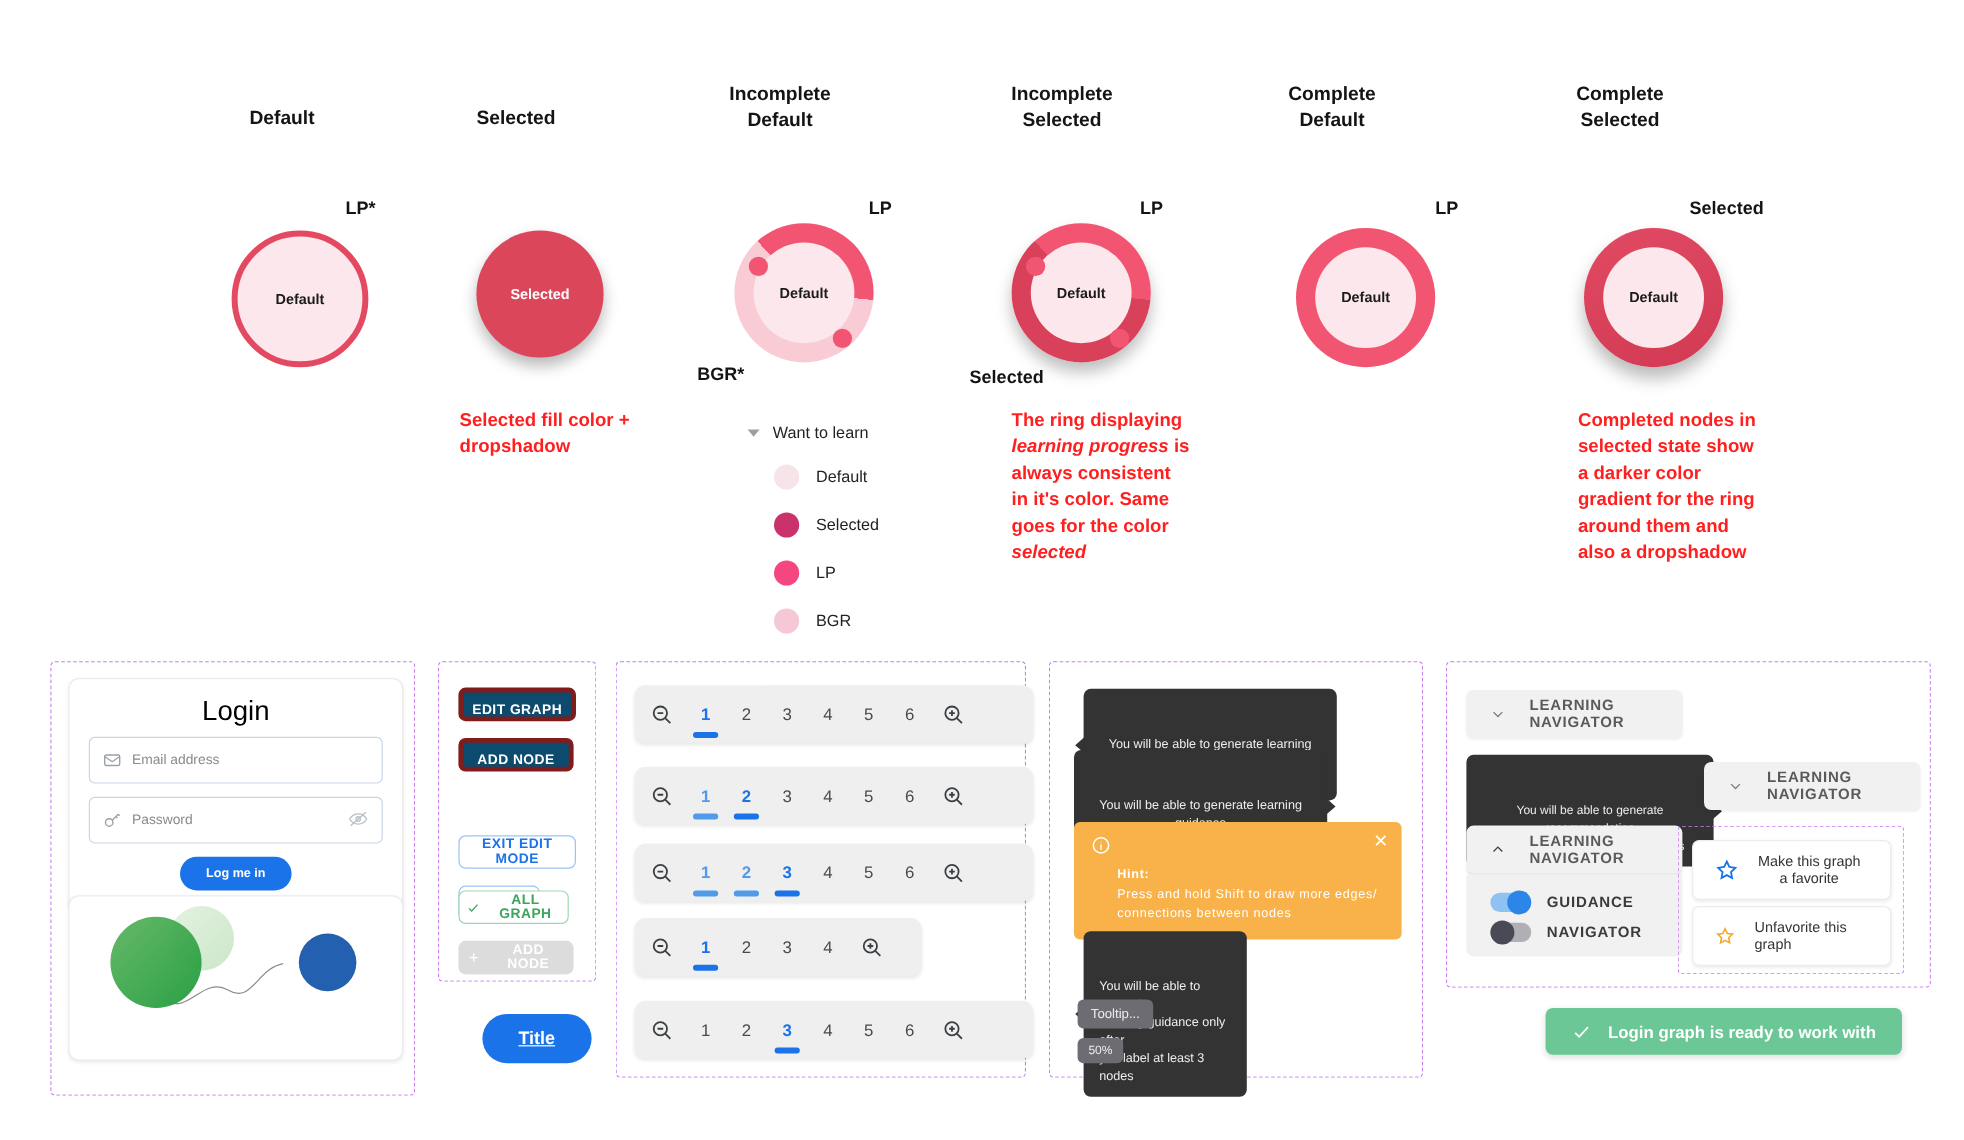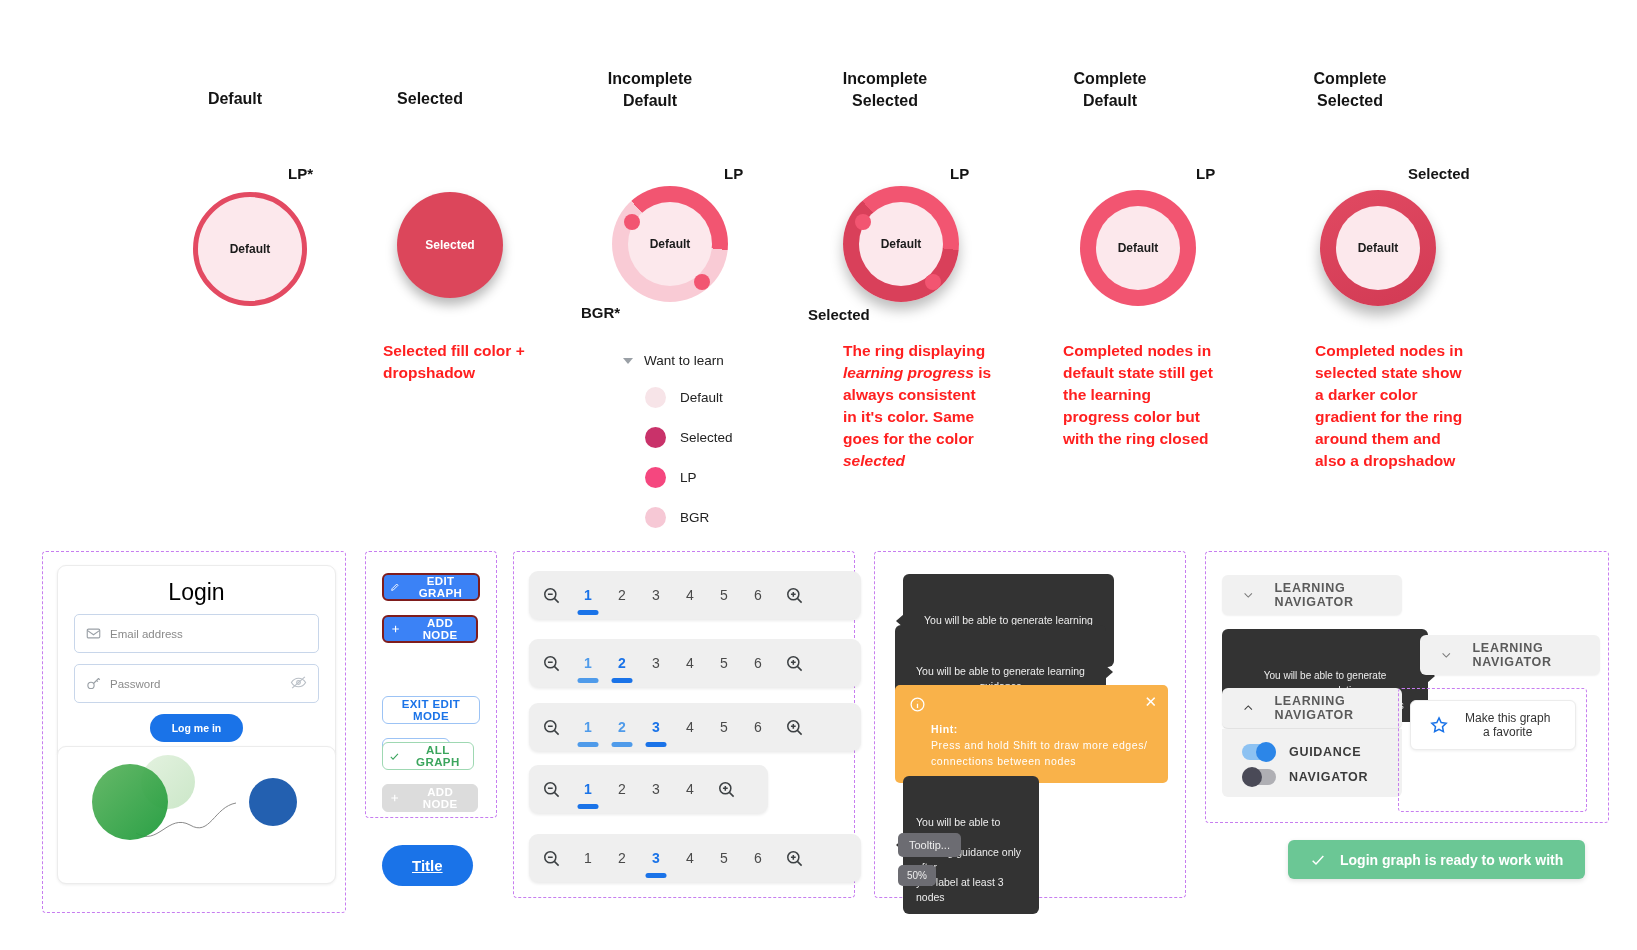--- a/index.html
+++ b/index.html
@@ -76,21 +76,21 @@
     font-family:inherit;
   }
   .upload-ok{text-align:center;color:#2E9B57;font-size:12px;padding-bottom:12px;}
 
   
   .btn{
     display:flex;align-items:center;justify-content:center;gap:9px;
     border-radius:6px;font-size:11.5px;font-weight:700;letter-spacing:.4px;
     cursor:pointer;font-family:inherit;
   }
-  .btn-primary{background:#3b82f6;color:#fff;border:2px solid #7f1d1d;}
+  .btn-primary{background:#0c4a6e;color:#fff;border:4px solid #7f1d1d;flex-direction:column;}
   .btn-outline{background:#fff;color:#1A73E8;border:1px solid #9CC3F5;margin-top:38px;}
   .btn-green{background:#fff;color:#3BA55D;border:1px solid #9ED8B2;}
   .btn-disabled{background:#DCDCDC;color:#ffffff;border:1px solid #DCDCDC;cursor:default;}
   .title-pill{
     background:#1A73E8;color:#fff;border:none;border-radius:22px;
     font-size:15px;font-weight:700;padding:12px 30px;cursor:pointer;font-family:inherit;
   }
 
   
   .pager{
@@ -239,21 +239,20 @@
   </div>
 
   <div class="node-label" style="left:1196px;top:165px;">LP</div>
   <div class="circle-wrap" style="left:1080px;top:190px;">
     <div class="ring" style="background:#F25571;">
       <div class="inner">
         <span>Default</span>
       </div>
     </div>
   </div>
-  <div class="annot" style="left:1063px;top:340px;width:150px;">Completed nodes in default state still get the learning progress color but with the ring closed</div>
 
   <div class="node-label" style="left:1408px;top:165px;">Selected</div>
   <div class="circle-wrap" style="left:1320px;top:190px;">
     <div class="ring" style="background:linear-gradient(160deg,#E14A62 0%,#D23A54 100%);box-shadow:0 9px 14px rgba(0,0,0,.28);">
       <div class="inner">
         <span>Default</span>
       </div>
     </div>
   </div>
   <div class="annot" style="left:1315px;top:340px;width:150px;">Completed nodes in selected state show a darker color gradient for the ring around them and also a dropshadow</div>
@@ -333,21 +332,21 @@
         <path d="M4 13l5 5L20 6"></path>
       </svg>
     <span>ALL GRAPH</span>
   </button>
   <button class="btn btn-disabled" style="position:absolute;left:382px;top:784px;width:96px;height:28px;">
     <svg width="12" height="12" viewBox="0 0 24 24" stroke="#fff" stroke-width="2.4">
         <path d="M12 5v14M5 12h14"></path>
       </svg>
     <span>ADD NODE</span>
   </button>
-  <button class="title-pill" style="position:absolute;left:382px;top:845px;text-decoration:underline;">Title</button>
+  <button class="title-pill" style="position:absolute;left:402px;top:845px;text-decoration:underline;">Title</button>
 
   <div class="frame" style="left:513px;top:551px;width:340px;height:345px;"></div>
 
   <div class="pager" style="position:absolute;left:529px;top:571px;width:306px;">
     <span class="zo">
         <svg width="19" height="19" viewBox="0 0 24 24" fill="none" stroke="#3c4043" stroke-width="1.9">
           <circle cx="10.5" cy="10.5" r="7"></circle>
           <path d="M15.6 15.6L21 21M7.5 10.5h6"></path>
         </svg>
       </span>
@@ -529,20 +528,26 @@
 
   <div class="frame" style="left:1398px;top:688px;width:187px;height:122px;"></div>
 
   <div class="fav" style="position:absolute;left:1410px;top:700px;width:128px;">
     <svg width="20" height="20" viewBox="0 0 24 24" fill="none" stroke="#1A73E8" stroke-width="1.8">
         <path d="M12 3.5l2.6 5.5 6 .8-4.4 4.2 1.1 6-5.3-2.9-5.3 2.9 1.1-6L3.4 9.8l6-.8z"></path>
       </svg>
     <span style="text-align:center;white-space:pre-line;">Make this graph
 a favorite</span>
   </div>
+  <div class="fav" style="position:absolute;left:1410px;top:755px;width:128px;">
+    <svg width="20" height="20" viewBox="0 0 24 24" fill="none" stroke="#F5A623" stroke-width="1.8">
+        <path d="M12 3.5l2.6 5.5 6 .8-4.4 4.2 1.1 6-5.3-2.9-5.3 2.9 1.1-6L3.4 9.8l6-.8z"></path>
+      </svg>
+    <span>Unfavorite this graph</span>
+  </div>
 
   <div class="toast" style="position:absolute;left:1288px;top:840px;">
     <svg width="16" height="16" viewBox="0 0 24 24" fill="none" stroke="#fff" stroke-width="2.2">
         <path d="M4 13l5 5L20 6"></path>
       </svg>
     <span>Login graph is ready to work with</span>
   </div>
 
 </div>
 

